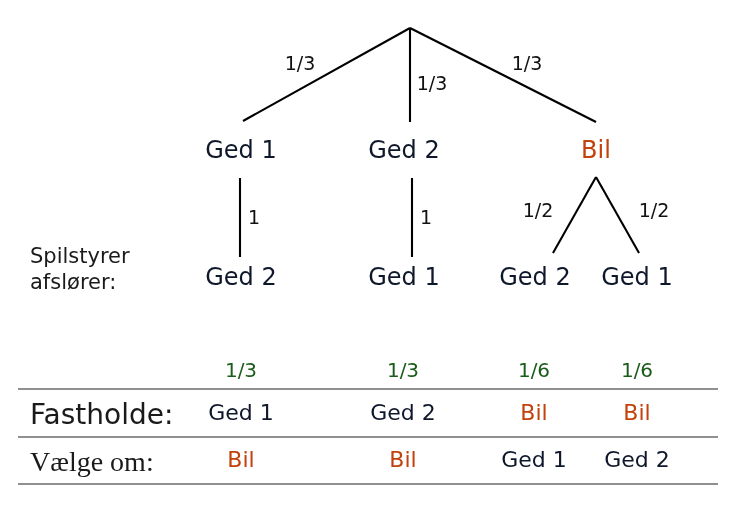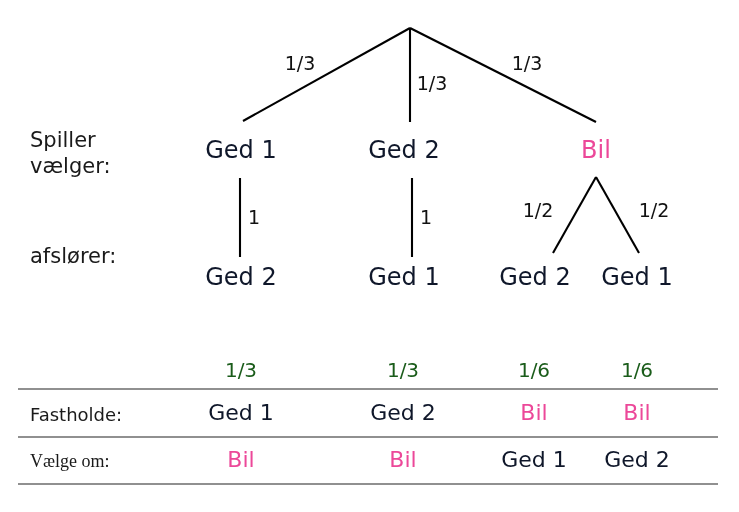--- a/index.html
+++ b/index.html
@@ -45,21 +45,21 @@
   }
 
   
   .node {
     font-size: 24px;
     line-height: 28px;
     transform: translateX(-50%);
     text-align: center;
   }
   .goat { color: #0f172a; }
-  .car  { color: #ec4899; }
+  .car  { color: #c2410c; }
 
   
   .prob {
     font-size: 19px;
     line-height: 22px;
     color: #111111;
     transform: translateX(-50%);
     text-align: center;
   }
 
@@ -71,21 +71,21 @@
     transform: translateX(-50%);
     text-align: center;
   }
   .tbl-cell {
     font-size: 22px;
     line-height: 26px;
     transform: translateX(-50%);
     text-align: center;
   }
   .tbl-rowlabel {
-    font-size: 18px;
+    font-size: 28px;
     line-height: 25px;
     color: #1a1a1a;
   }
   .rule {
     position: absolute;
     height: 2px;
     background: #909090;
   }
 </style>
 </head>
@@ -107,35 +107,32 @@
 
     <line x1="596" y1="177" x2="553" y2="253" stroke="#000000" stroke-width="2.1"></line>
 
     <line x1="596" y1="177" x2="639" y2="253" stroke="#000000" stroke-width="2.1"></line>
   </svg>
 
   <div class="abs prob" style="left:300px; top:52px;">1/3</div>
   <div class="abs prob" style="left:432px; top:72px;">1/3</div>
   <div class="abs prob" style="left:527px; top:52px;">1/3</div>
 
-  <div class="abs row-caption" style="left:30px; top:127px;">
-    <div>Spiller</div>
-    <div>vælger:</div>
-  </div>
 
   <div class="abs node goat" style="left:241px; top:136px;">Ged 1</div>
   <div class="abs node goat" style="left:404px; top:136px;">Ged 2</div>
   <div class="abs node car" style="left:596px; top:136px;">Bil</div>
 
   <div class="abs prob" style="left:254px; top:206px;">1</div>
   <div class="abs prob" style="left:426px; top:206px;">1</div>
   <div class="abs prob" style="left:538px; top:199px;">1/2</div>
   <div class="abs prob" style="left:654px; top:199px;">1/2</div>
 
   <div class="abs row-caption" style="left:30px; top:243px;">
+    <div>Spilstyrer</div>
     <div>afslører:</div>
   </div>
 
   <div class="abs node goat" style="left:241px; top:263px;">Ged 2</div>
   <div class="abs node goat" style="left:404px; top:263px;">Ged 1</div>
   <div class="abs node goat" style="left:535px; top:263px;">Ged 2</div>
   <div class="abs node goat" style="left:637px; top:263px;">Ged 1</div>
 
   <div class="abs tbl-head" style="left:241px; top:358px;">1/3</div>
   <div class="abs tbl-head" style="left:403px; top:358px;">1/3</div>

